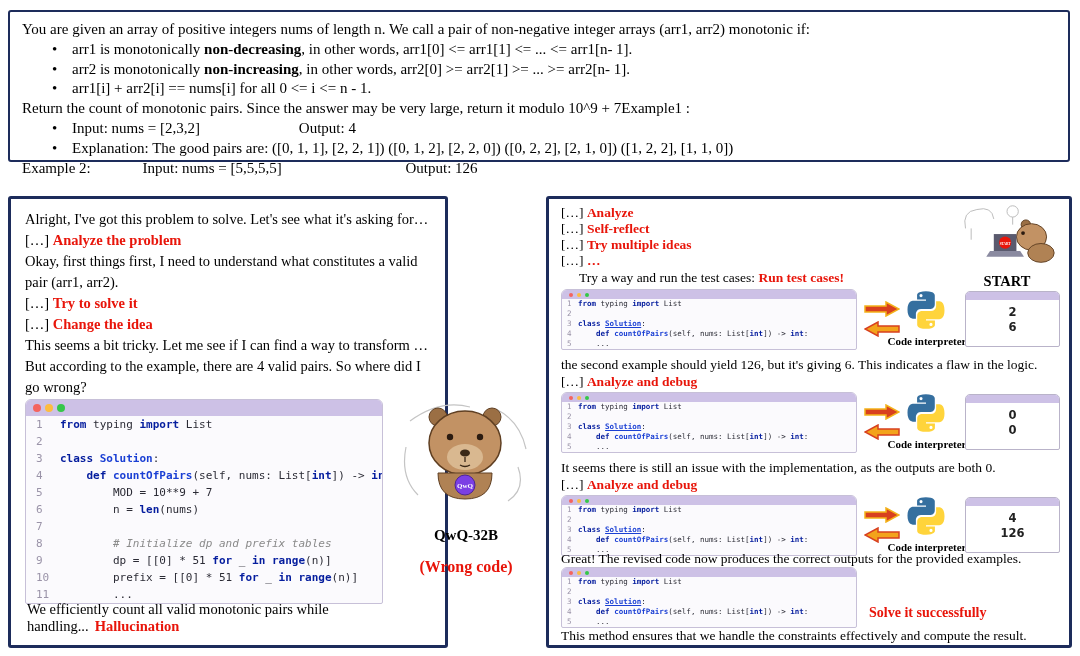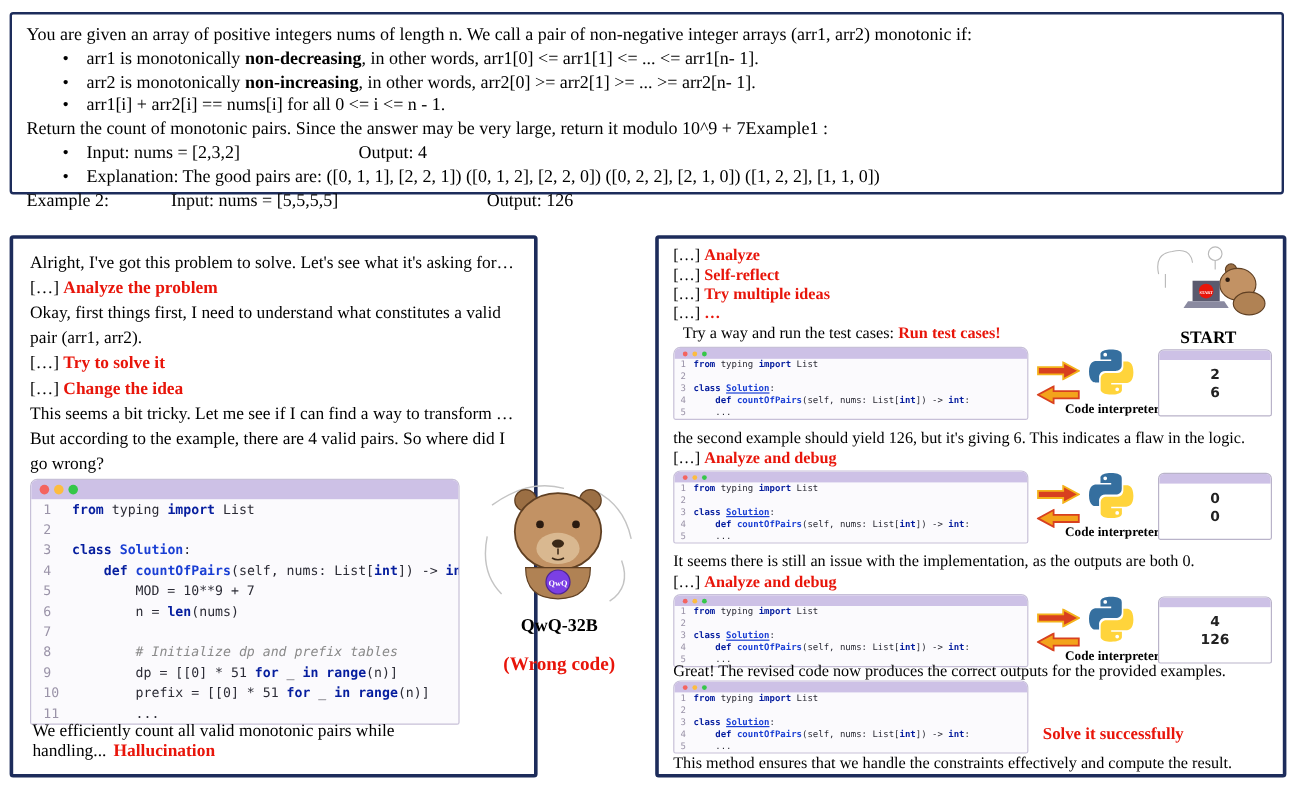--- a/index.html
+++ b/index.html
@@ -51,30 +51,30 @@
   .codewin.big .ln { width:34px; padding-left:10px; }
 
   .codewin.mini { width:296px; }
   .codewin.mini .bar { height:9px; }
   .codewin.mini .dot { width:4px; height:4px; }
   .codewin.mini .code-row { font-size:7.5px; line-height:10px; }
   .codewin.mini .ln { width:16px; padding-left:5px; }
 
   
   .mascot-left { position:absolute; left:388px; top:196px; width:134px; text-align:center; }
-  .model-name { font-size:15px; font-weight:bold; margin-top:2px; }
+  .model-name { font-size:15px; font-weight:bold; margin-top:16px; }
   .wrongcode  { font-size:16px; margin-top:14px; }
   .footerline { position:absolute; left:16px; bottom:10px; font-size:14.5px; }
   .footerline .red { margin-left:6px; }
 
   
   .steps { position:absolute; left:12px; top:6px; font-size:13.5px; line-height:16px; }
   .mascot-right { position:absolute; right:10px; top:3px; width:104px; text-align:center; }
   .start-label { font-size:14.5px; font-weight:bold; margin-top:1px; }
-  .tryline { position:absolute; left:20px; top:71px; font-size:13.5px;font-family:Liberation Serif, serif; }
+  .tryline { position:absolute; left:30px; top:71px; font-size:13.5px;font-family:Liberation Serif, serif; }
   .runblock { position:absolute; left:12px; width:505px; height:66px; }
   .runblock .codewin.mini { position:absolute; left:0; top:0; }
   .arrows { position:absolute; left:303px; top:12px; width:36px; }
   .arrows svg { display:block; margin-bottom:4px; }
   .pylogo { position:absolute; left:344px; top:0; width:42px; height:42px; }
   .ci-label { position:absolute; left:316px; top:46px; width:100px; text-align:center;
               font-size:11px; font-weight:bold; }
   .outwin { position:absolute; left:404px; top:2px; width:95px; height:56px;
             background:#fff; border:1px solid #b9b3c9; border-radius:5px 5px 2px 2px; overflow:hidden; }
   .outwin .obar { height:8px; background:#cdc1e6; }

